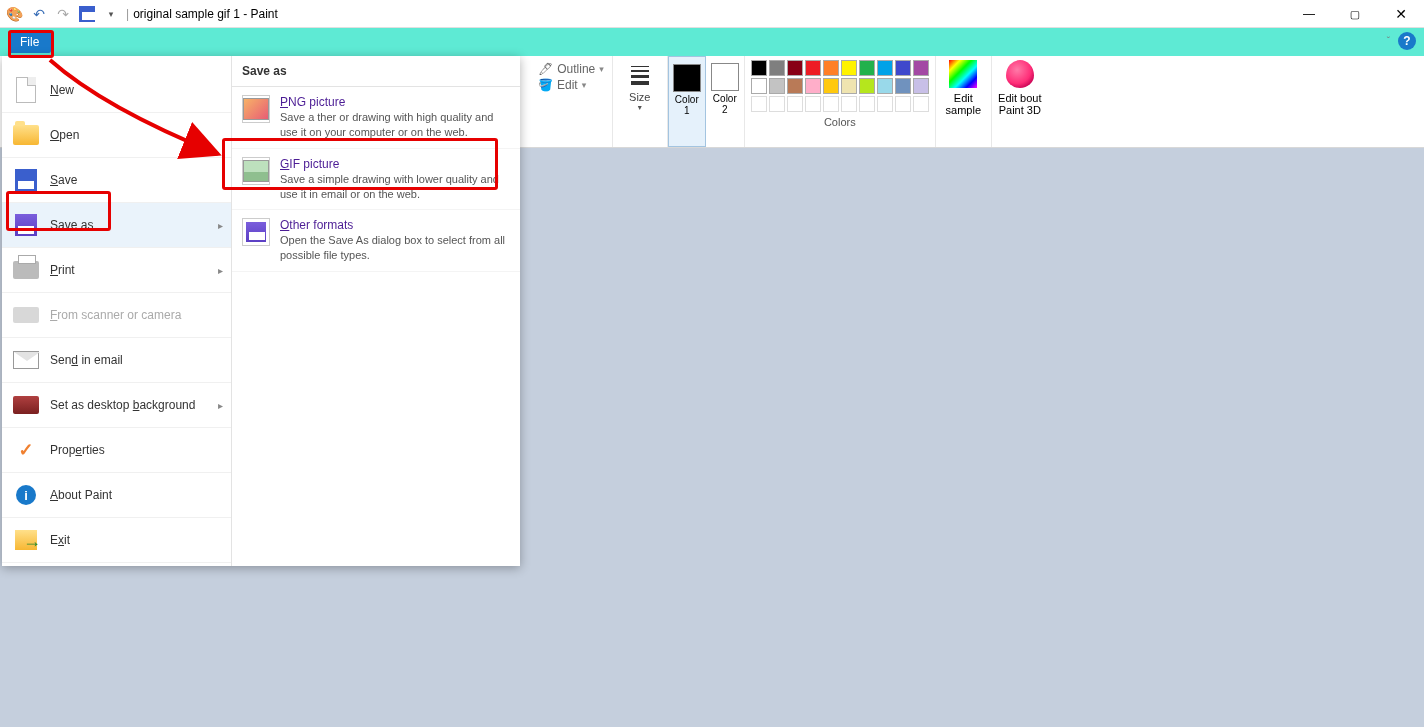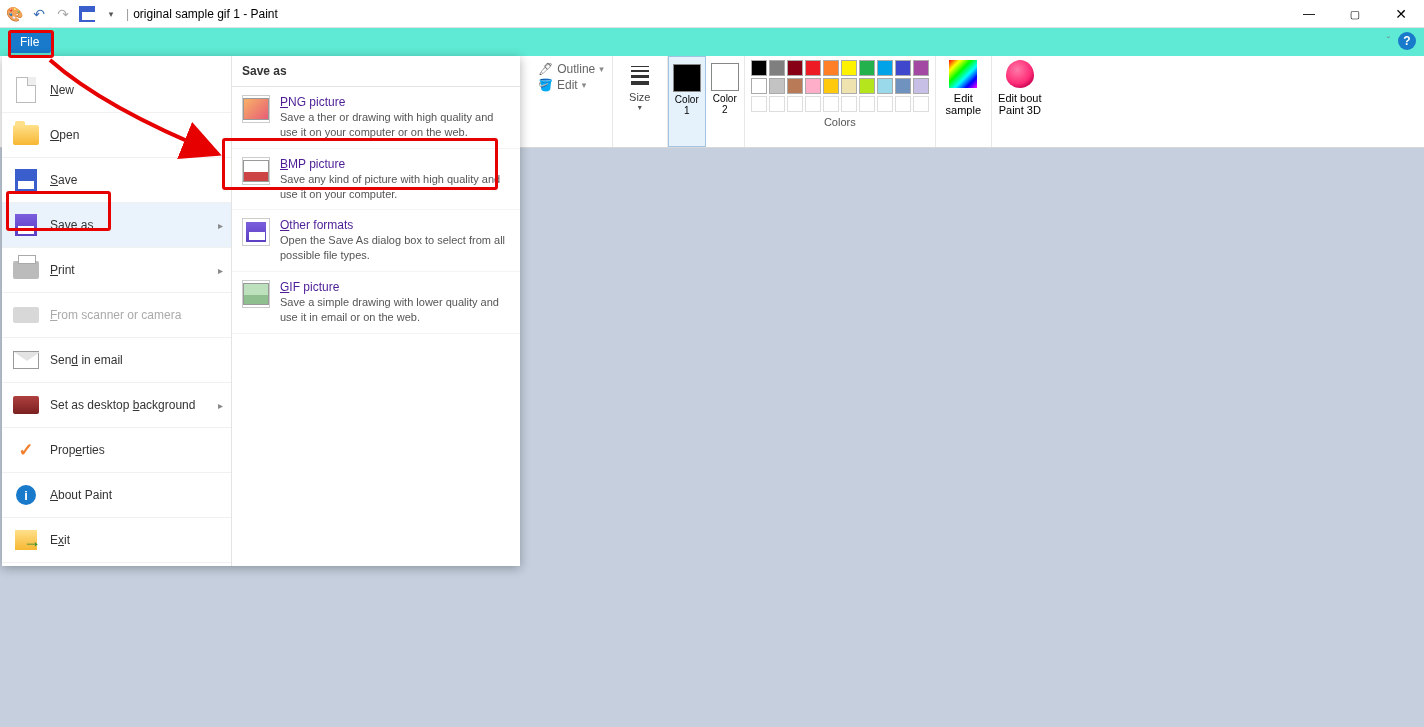--- a/index.html
+++ b/index.html
@@ -304,43 +304,34 @@
           <div class="icon">
             <div class="ic-thumb png"></div>
           </div>
           <div class="body">
             <div class="title"><span class="u">P</span>NG picture</div>
             <div class="desc">Save a ther or drawing with high quality and use it on your computer or on the web.</div>
           </div>
         </div>
         <div class="saveas-item">
           <div class="icon">
-            <div class="ic-thumb bmp"></div>
+            <div class="ic-thumb gif"></div>
           </div>
           <div class="body">
-            <div class="title"><span class="u">B</span>MP picture</div>
-            <div class="desc">Save any kind of picture with high quality and use it on your computer.</div>
+            <div class="title"><span class="u">G</span>IF picture</div>
+            <div class="desc">Save a simple drawing with lower quality and use it in email or on the web.</div>
           </div>
         </div>
         <div class="saveas-item">
           <div class="icon">
             <div class="ic-floppy-purple" style="width: 20px; height: 20px;"></div>
           </div>
           <div class="body">
             <div class="title"><span class="u">O</span>ther formats</div>
             <div class="desc">Open the Save As dialog box to select from all possible file types.</div>
-          </div>
-        </div>
-        <div class="saveas-item">
-          <div class="icon">
-            <div class="ic-thumb gif"></div>
-          </div>
-          <div class="body">
-            <div class="title"><span class="u">G</span>IF picture</div>
-            <div class="desc">Save a simple drawing with lower quality and use it in email or on the web.</div>
           </div>
         </div>
       </div>
   </div>
 </div>
 
 <div class="redbox red-file"></div>
 <div class="redbox red-saveas"></div>
 <div class="redbox red-jpeg"></div>
 

